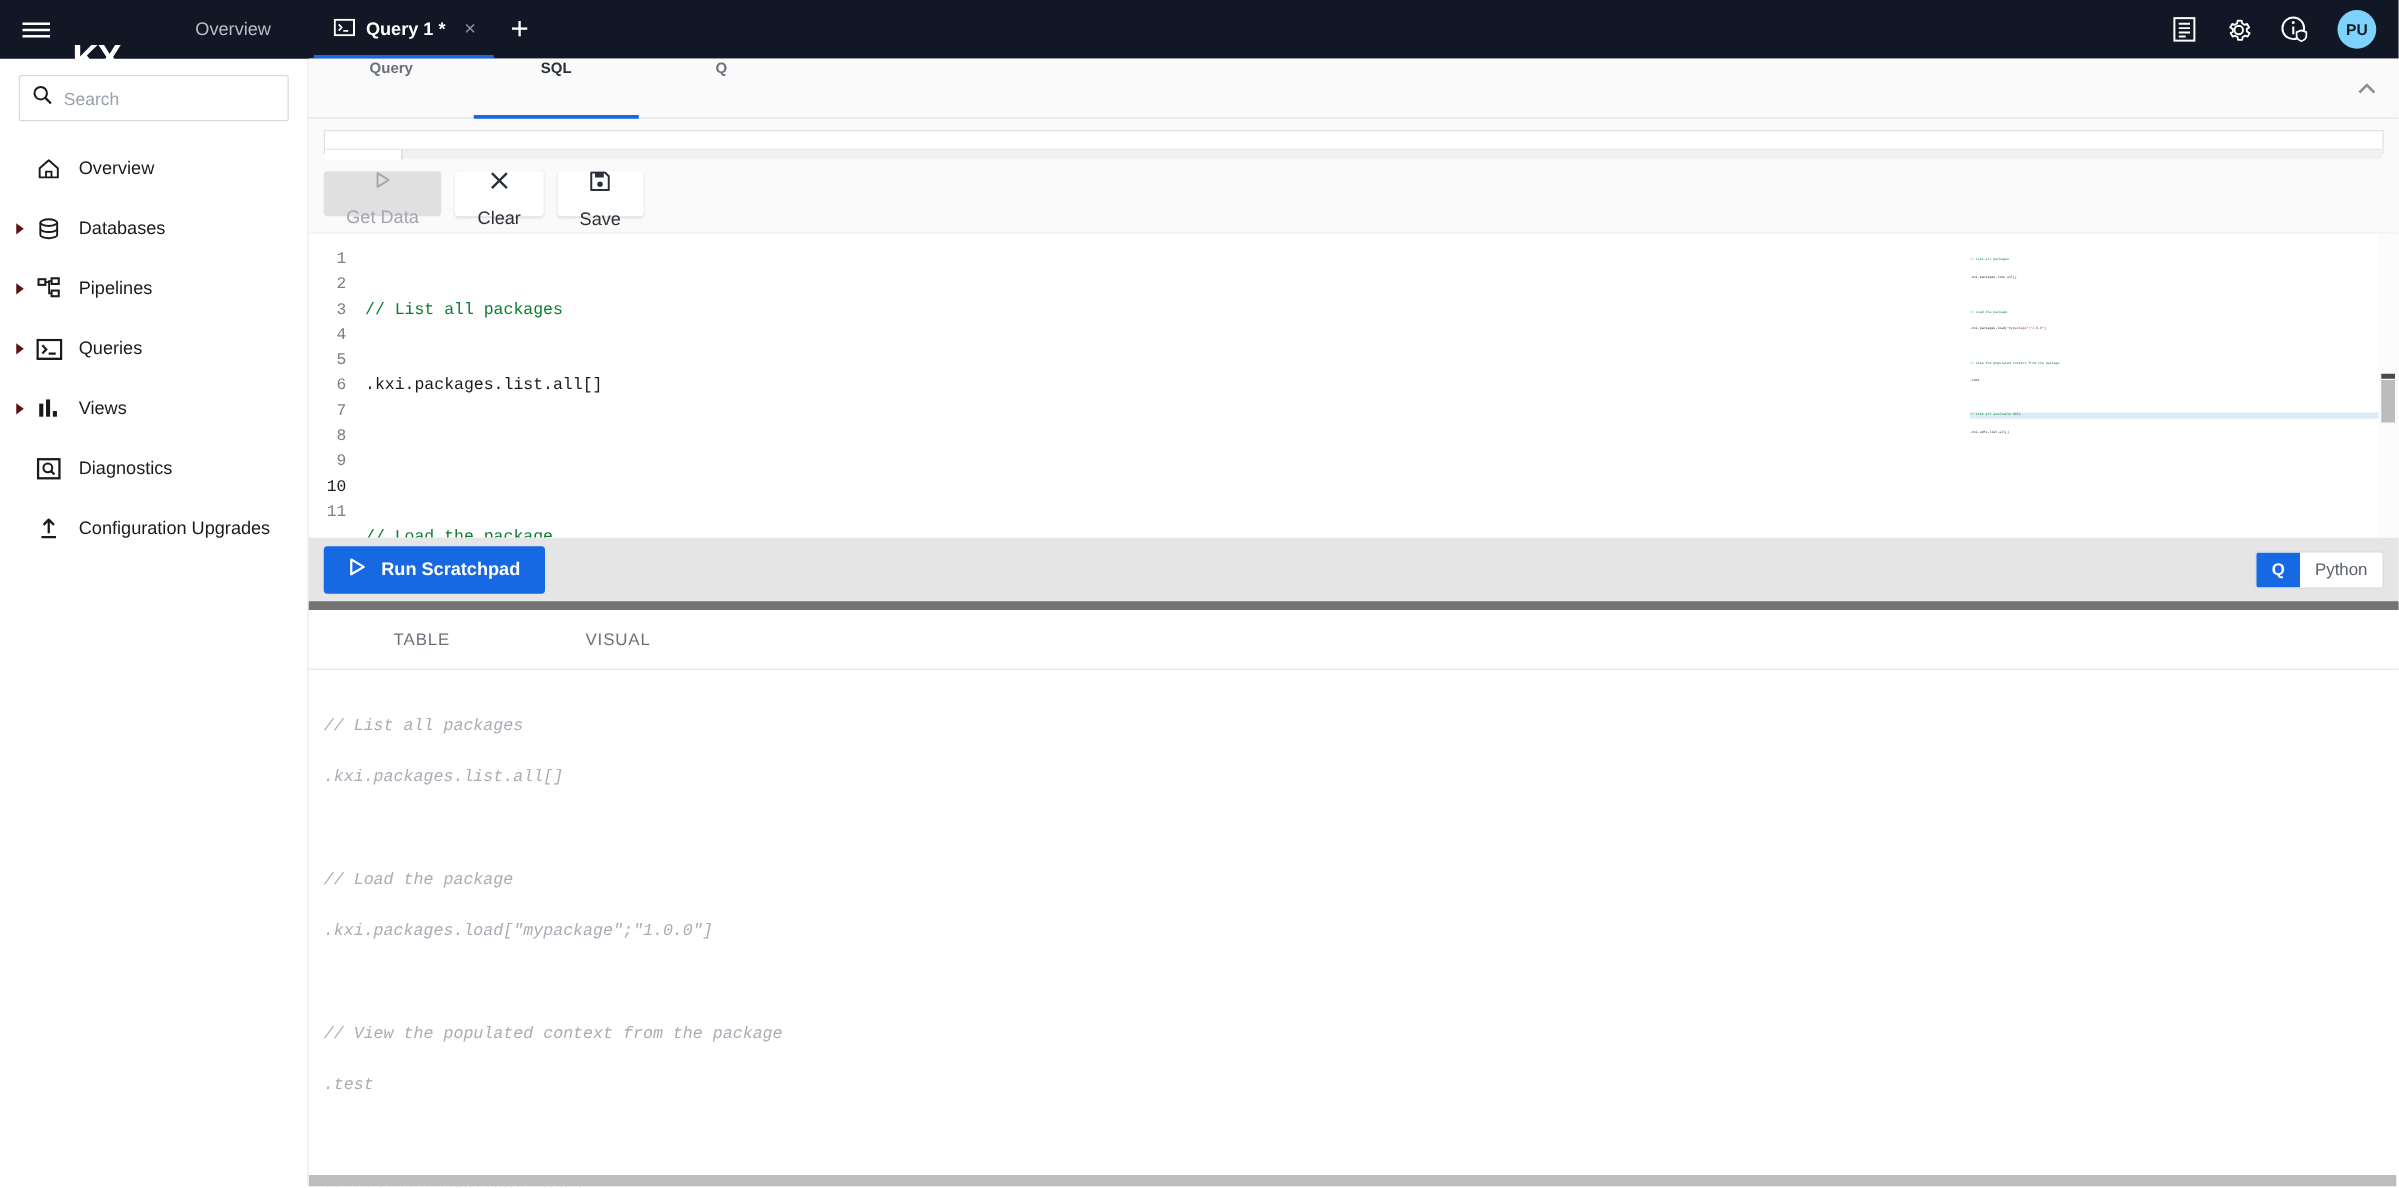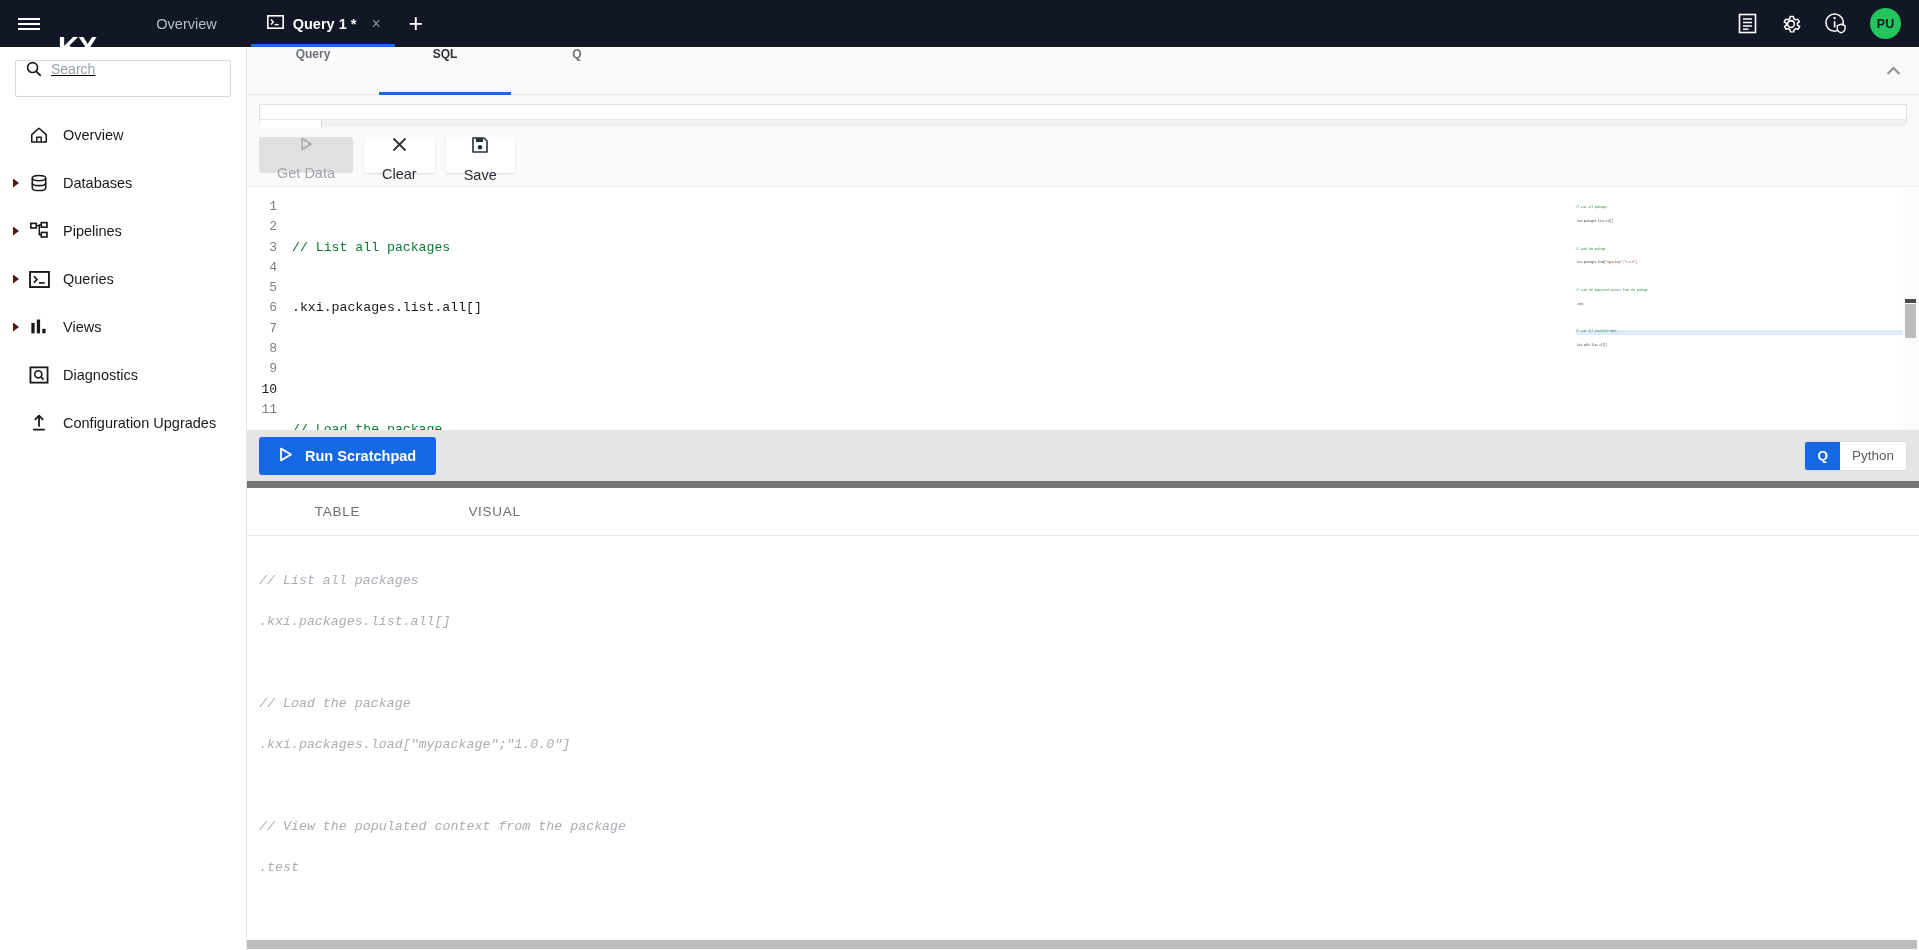--- a/index.html
+++ b/index.html
@@ -65,21 +65,21 @@
     cursor: pointer;
   }
   .topbar-spacer { flex: 1; }
   .topbar-icons {
     display: flex; align-items: center; gap: 22px;
     padding-right: 18px;
   }
   .ticon { cursor: pointer; display: flex; align-items: center; }
   .avatar {
     width: 31px; height: 31px; border-radius: 50%;
-    background: #22c55e; color: #121725;
+    background: #7dd3fc; color: #121725;
     display: flex; align-items: center; justify-content: center;
     font-size: 12.5px; font-weight: bold;
     cursor: pointer;
   }
 
   
   .body {
     display: flex;
     height: 903px;
   }
@@ -90,25 +90,24 @@
     background: #ffffff;
     border-right: 1px solid #e3e5e9;
     padding-top: 13px;
     flex-shrink: 0;
   }
   .search-box {
     margin: 0 15px 14px 15px;
     height: 37px;
     border: 1px solid #d6d9de;
     border-radius: 2px;
-    display: flex; align-items: flex-start;
+    display: flex; align-items: center;
     padding: 0 10px;
     gap: 9px;
     background: #fff;
-    text-decoration: underline;
   }
   .search-box input {
     border: none; outline: none;
     font-size: 14px; color: #333;
     font-family: "Liberation Sans", sans-serif;
     width: 100%;
     background: transparent;
   }
   .search-box input::placeholder { color: #9aa0aa; }
   .nav-item {

